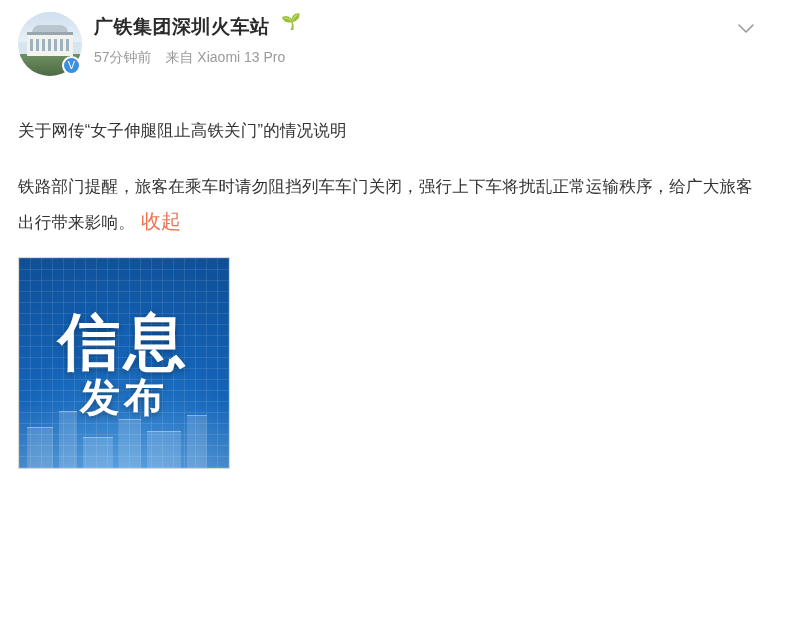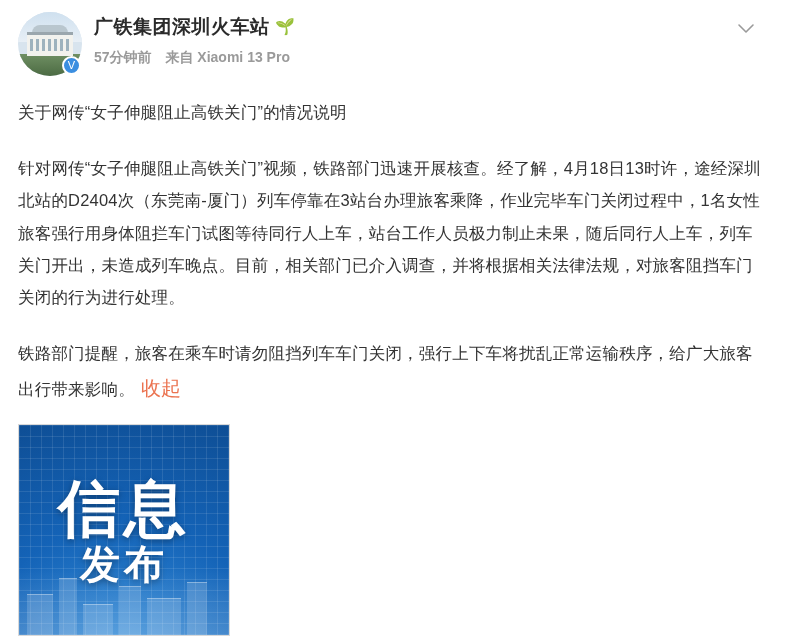--- a/index.html
+++ b/index.html
@@ -98,55 +98,53 @@
   }
   .verified.blue { background: #3b8ee0; }
   .head-text {
     margin-left: 12px;
     padding-top: 4px;
     flex: 1 1 auto;
     min-width: 0;
   }
   .nickname-row {
     display: flex;
-    align-items: center;
-    gap: 6px;
+    gap: 12px;
   }
   .nickname {
     font-size: 19px;
     font-weight: bold;
     color: #2b2b2b;
     letter-spacing: .5px;
   }
   .sprout-icon {
     font-size: 16px;
     line-height: 1;
     color: #6aba4a;
   }
   .meta-row {
     margin-top: 9px;
     font-size: 14px;
     color: #9a9a9a;
-    font-weight: bold;
   }
   .meta-row .src {
     margin-left: 10px;
     color: #9a9a9a;
   }
   .chevron {
     position: absolute;
     right: 4px;
     top: 6px;
     width: 24px;
     height: 24px;
     cursor: pointer;
   }
   .chevron svg { display: block; }
   .content {
-    margin-top: 20px;
+    margin-top: 38px;
     font-size: 16.5px;
     line-height: 1.95;
     color: #333333;
     letter-spacing: .2px;
   }
   .content p {
     margin: 0 0 24px 0;
   }
   .content p:last-of-type { margin-bottom: 16px; }
   .fold-link {
@@ -248,21 +246,20 @@
 
     <div class="chevron">
       <svg width="24" height="24" viewBox="0 0 24 24" aria-hidden="true">
         <path d="M5 9 L12 16 L19 9" fill="none" stroke="#9a9a9a" stroke-width="1.6" stroke-linecap="round" stroke-linejoin="round"></path>
       </svg>
     </div>
   </div>
 
   <div class="content">
     <p>关于网传“女子伸腿阻止高铁关门”的情况说明</p>
-    <p>针对网传“女子伸腿阻止高铁关门”视频，铁路部门迅速开展核查。经了解，4月18日13时许，途经深圳北站的D2404次（东莞南-厦门）列车停靠在3站台办理旅客乘降，作业完毕车门关闭过程中，1名女性旅客强行用身体阻拦车门试图等待同行人上车，站台工作人员极力制止未果，随后同行人上车，列车关门开出，未造成列车晚点。目前，相关部门已介入调查，并将根据相关法律法规，对旅客阻挡车门关闭的行为进行处理。</p>
     <p><span>铁路部门提醒，旅客在乘车时请勿阻挡列车车门关闭，强行上下车将扰乱正常运输秩序，给广大旅客出行带来影响。</span><span class="fold-link">收起</span></p>
   </div>
 
   <div class="media">
     <div class="grid"></div>
     <div class="skyline">
       <div class="bld b1"></div>
       <div class="bld b2"></div>
       <div class="bld b3"></div>
       <div class="bld b4"></div>

